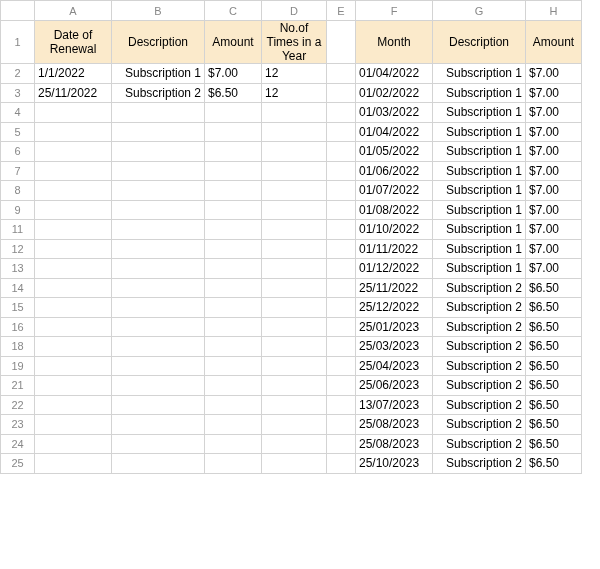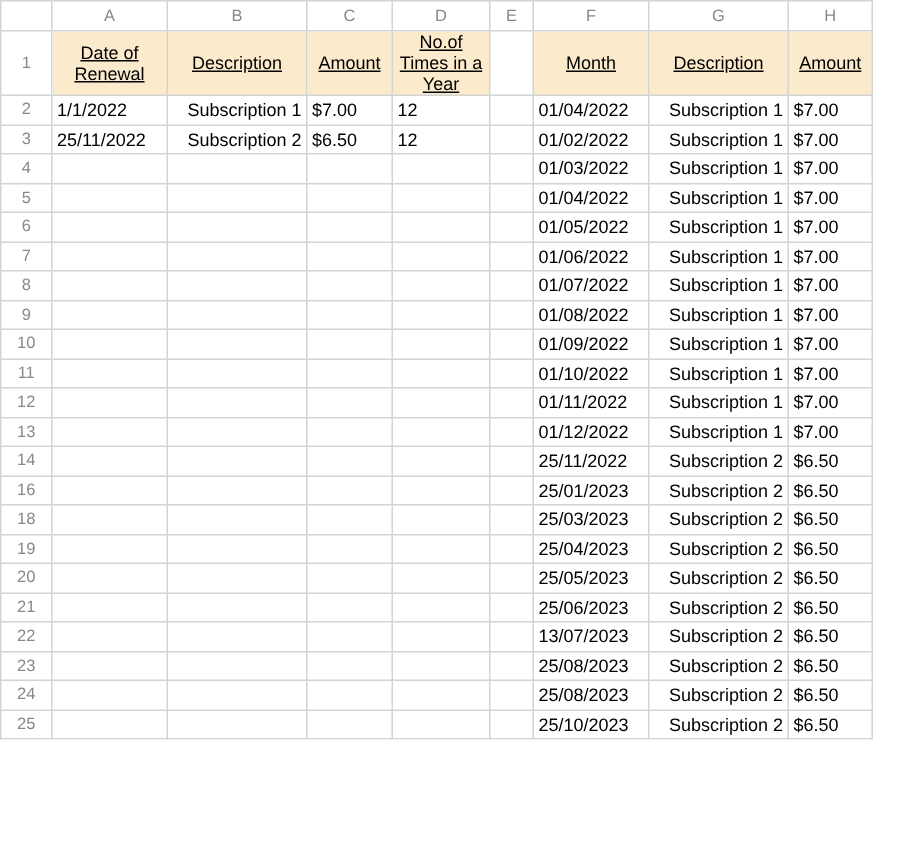--- a/index.html
+++ b/index.html
@@ -2,21 +2,21 @@
 <html><head>
   <meta charset="utf-8">
   <style>
     * { box-sizing: border-box; margin: 0; padding: 0; }
     body { font-family: Arial, sans-serif; font-size: 12px; color: #000; background: #fff; width: 600px; }
     table { border-collapse: collapse; table-layout: fixed; }
     td, th { border: 1px solid #d3d3d3; height: 19.5px; overflow: hidden; white-space: nowrap; padding: 0 3px; vertical-align: middle; }
     .row-hdr td, .row-hdr th { background: #fff; color: #888; text-align: center; font-weight: normal; height: 20px; font-size: 11px; }
     .col-rh { width: 34px; color: #888; text-align: center; background: #fff; font-size: 11px; }
     .header-row td { height: 46px; white-space: normal; text-align: center; }
-    .cream { background: #fbeacb; text-align: center; text-decoration: underline; }
+    .cream { background: #fbeacb; text-align: center; }
     .r1 td { height: 26px; }
     .ar { text-align: left; }
     .al { text-align: right; }
     .cA { width: 77px; }
     .cB { width: 93px; }
     .cC { width: 57px; }
     .cD { width: 65px; }
     .cE { width: 29px; }
     .cF { width: 77px; }
     .cG { width: 93px; }
@@ -133,31 +133,20 @@
         <td class="cA"></td>
         <td class="cB"></td>
         <td class="cC"></td>
         <td class="cD"></td>
         <td class="cE"></td>
         <td class="cF ar">01/08/2022</td>
         <td class="cG al">Subscription 1</td>
         <td class="cH ar">$7.00</td>
       </tr>
       <tr>
-        <td class="col-rh">10</td>
-        <td class="cA"></td>
-        <td class="cB"></td>
-        <td class="cC"></td>
-        <td class="cD"></td>
-        <td class="cE"></td>
-        <td class="cF ar">01/09/2022</td>
-        <td class="cG al">Subscription 1</td>
-        <td class="cH ar">$7.00</td>
-      </tr>
-      <tr>
         <td class="col-rh">11</td>
         <td class="cA"></td>
         <td class="cB"></td>
         <td class="cC"></td>
         <td class="cD"></td>
         <td class="cE"></td>
         <td class="cF ar">01/10/2022</td>
         <td class="cG al">Subscription 1</td>
         <td class="cH ar">$7.00</td>
       </tr>
@@ -188,20 +177,31 @@
         <td class="cA"></td>
         <td class="cB"></td>
         <td class="cC"></td>
         <td class="cD"></td>
         <td class="cE"></td>
         <td class="cF ar">25/11/2022</td>
         <td class="cG al">Subscription 2</td>
         <td class="cH ar">$6.50</td>
       </tr>
       <tr>
+        <td class="col-rh">15</td>
+        <td class="cA"></td>
+        <td class="cB"></td>
+        <td class="cC"></td>
+        <td class="cD"></td>
+        <td class="cE"></td>
+        <td class="cF ar">25/12/2022</td>
+        <td class="cG al">Subscription 2</td>
+        <td class="cH ar">$6.50</td>
+      </tr>
+      <tr>
         <td class="col-rh">16</td>
         <td class="cA"></td>
         <td class="cB"></td>
         <td class="cC"></td>
         <td class="cD"></td>
         <td class="cE"></td>
         <td class="cF ar">25/01/2023</td>
         <td class="cG al">Subscription 2</td>
         <td class="cH ar">$6.50</td>
       </tr>
@@ -217,31 +217,20 @@
         <td class="cH ar">$6.50</td>
       </tr>
       <tr>
         <td class="col-rh">19</td>
         <td class="cA"></td>
         <td class="cB"></td>
         <td class="cC"></td>
         <td class="cD"></td>
         <td class="cE"></td>
         <td class="cF ar">25/04/2023</td>
-        <td class="cG al">Subscription 2</td>
-        <td class="cH ar">$6.50</td>
-      </tr>
-      <tr>
-        <td class="col-rh">20</td>
-        <td class="cA"></td>
-        <td class="cB"></td>
-        <td class="cC"></td>
-        <td class="cD"></td>
-        <td class="cE"></td>
-        <td class="cF ar">25/05/2023</td>
         <td class="cG al">Subscription 2</td>
         <td class="cH ar">$6.50</td>
       </tr>
       <tr>
         <td class="col-rh">21</td>
         <td class="cA"></td>
         <td class="cB"></td>
         <td class="cC"></td>
         <td class="cD"></td>
         <td class="cE"></td>

